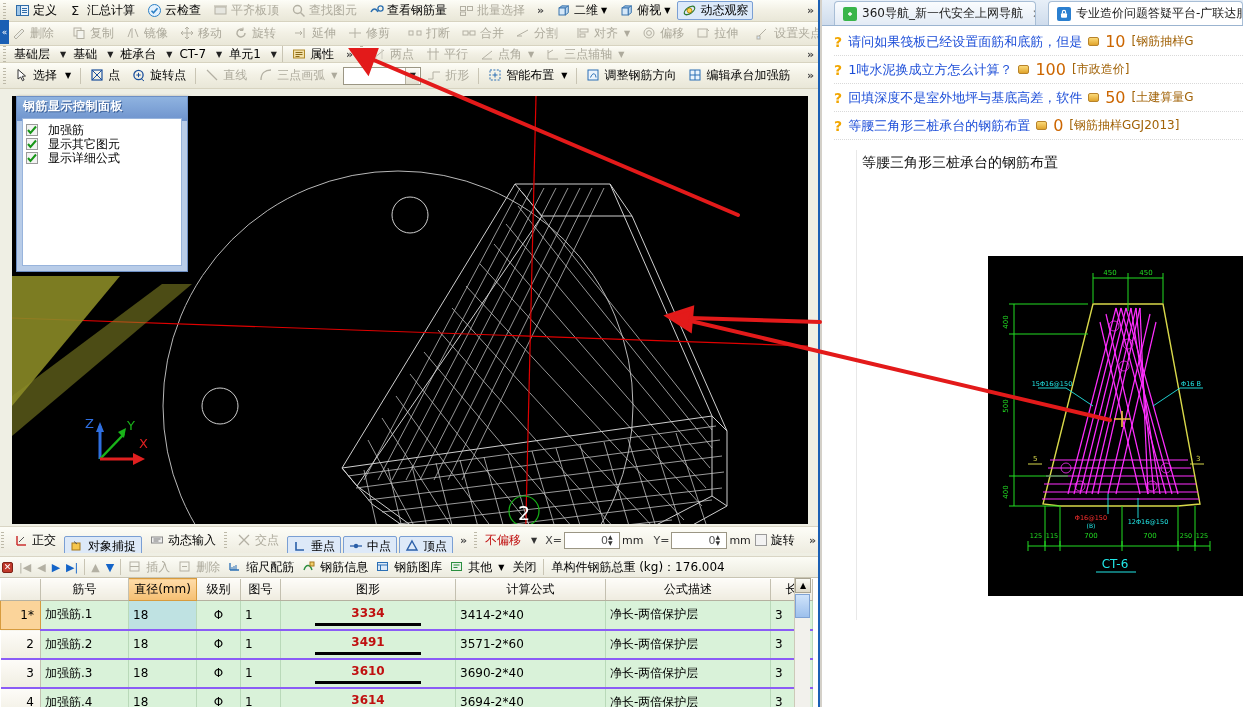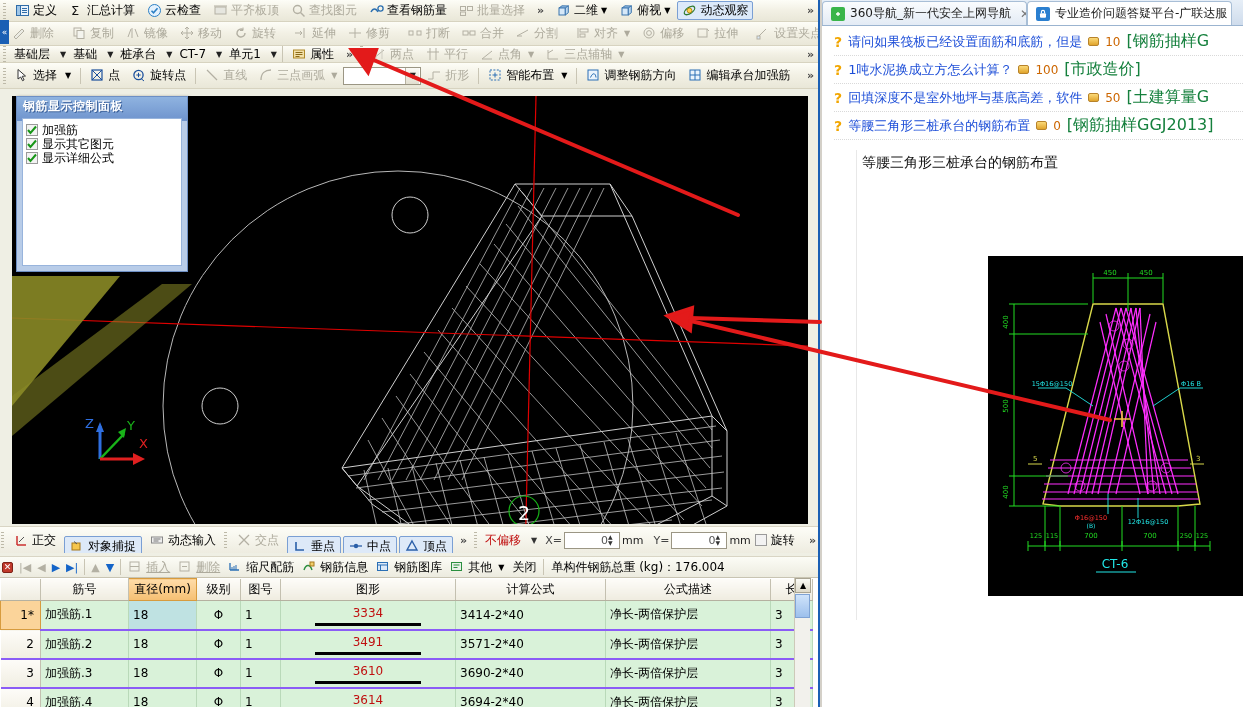--- a/index.html
+++ b/index.html
@@ -96,21 +96,21 @@
     font-size: 12px; font-weight: bold; color: #ffffff;
     text-shadow: 1px 1px 0 #3a5f99;
     background: linear-gradient(to bottom,#8fb3e0,#6e93cd);
     letter-spacing: 0.5px;
   }
   #rebar-panel .rp-body {
     position:absolute; left:5px; right:5px; top:21px; bottom:5px;
     background: #fff; border: 1px solid #98b4dc;
     padding: 4px 3px;
   }
-  .cbrow { display:flex; align-items:center; gap:4px; height:14px; font-size:12px; color:#000; }
+  .cbrow { display:flex; align-items:center; gap:10px; height:14px; font-size:12px; color:#000; }
   .cbx {
     width: 12px; height: 12px; flex:none;
     background: #f2f2f2; border: 1px solid #9a9a9a;
     display:flex; align-items:center; justify-content:center;
   }
   .cbx svg { display:block; }
 
   
   #snapbar {
     position: absolute; left: 0; top: 526px; width: 820px; height: 27px;
@@ -138,21 +138,21 @@
 
   
   #rebar-bar {
     position:absolute; left:0; top:556px; width:820px; height:22px;
     display:flex; align-items:center;
     background: linear-gradient(to bottom,#fcfcf6,#ecebdf);
     border-top:1px solid #d9d5c4; border-bottom:1px solid #c8c4b2;
     white-space:nowrap; overflow:hidden;
   }
   .rbtn { display:inline-flex; align-items:center; gap:3px; height:19px; padding:0 4px; font-size:12px; }
-  .rbtn.dis { color:#adaa9c;text-decoration:underline; }
+  .rbtn.dis { color:#adaa9c; }
   .redx {
     width:11px;height:11px;background:#c0392b;border:1px solid #7e2218;border-radius:2px;
     color:#fff;font-size:9px;line-height:9px;text-align:center;margin:0 3px 0 2px;flex:none;
   }
   .navarrow { color:#1464c8; font-size:11px; padding:0 3px; }
   .navarrow.dis { color:#b3b0a3; }
 
   
   #rebar-table {
     position:absolute; left:0; top:578px; width:820px; height:129px;
@@ -172,21 +172,21 @@
     border-right: 1px solid #b9d9b9; border-bottom: 2px solid #8b5cf6;
     font-size: 12px; color:#000; padding: 0 4px;
   }
   table.rt td.rowhdr {
     background: linear-gradient(to bottom,#fdfcf8,#f1eee2);
     border-right: 1px solid #c4c0b0; text-align:right; padding-right:6px;
   }
   table.rt td.rowhdr.sel { background: #fbd49a; border:1px solid #d79b3e; font-weight:normal; }
   table.rt td.cellsel { background: #bfe2e2; }
   td.shapecell { position: relative; }
-  .shape-wrap { position:relative; height: 18px; }
+  .shape-wrap { position:relative; height: 18px; font-weight: bold; }
   .shape-num { position:absolute; left:0; right:0; top:0; text-align:center; color:#c01010; font-size:12px; }
   .shape-line { position:absolute; left:18%; right:18%; top:17px; height:3px; background:#000; }
   .vscroll {
     position:absolute; right:8px; top:578px; width:16px; height:129px;
     background:#f2f1ec; border-left:1px solid #cdc9b8;
   }
   .vscroll .arrowbtn {
     height:15px; width:16px; background: linear-gradient(to bottom,#fbfbf6,#dedac9);
     border:1px solid #a9a492; display:flex;align-items:center;justify-content:center;font-size:8px;
   }
@@ -216,41 +216,41 @@
     background: linear-gradient(to bottom,#e7eff8,#cfdcec);
     border-bottom: 1px solid #9bb4d0;
   }
   .btab {
     display:flex; align-items:center; gap:5px;
     height: 24px; padding: 0 8px;
     font-size: 12px; color:#1a1a1a;
     border: 1px solid #a8bed6; border-bottom:none;
     border-radius: 4px 4px 0 0;
     background: linear-gradient(to bottom,#fafcfe,#e3ebf5);
-    max-width: 205px; white-space:nowrap; overflow:hidden;
+    max-width: 205px; white-space:nowrap; overflow:hidden;margin-left:12px;
   }
   .btab.active { background:#fff; }
   .btab .tabclose { margin-left:4px; color:#777; font-size:12px; }
   .fav { width:14px;height:14px;flex:none;border-radius:2px; display:flex;align-items:center;justify-content:center; }
 
   .qlist { padding: 2px 0 0 12px; }
   .qrow {
     display:flex; align-items:center; gap:6px;
     height: 28px; border-bottom: 1px dotted #d9d9d9;
     font-size: 13px; white-space:nowrap; overflow:hidden;
   }
   .qrow .qtitle { color:#1d4ed8; }
   .qmark { color:#f2a600; font-weight:bold; font-size:14px; flex:none; }
   .coin {
     width:11px;height:9px;flex:none;border-radius:2px;
     background: linear-gradient(to bottom,#fbd978,#e0a42c);
     border:1px solid #b8832a;
   }
-  .qpts { color:#cc6600; font-size:12px; }
-  .qcat { color:#15803d; font-size:16px; }
+  .qpts { color:#cc6600; font-size:16px; }
+  .qcat { color:#a16207; font-size:12px; }
 
   .qmeta {
     margin: 12px 0 0 40px; font-size:12px; color:#8d8d8d;
   }
   .qmeta b { font-weight: normal; color:#333; }
   .qmeta .sepbar { color:#cccccc; margin: 0 10px; }
   .qbody { margin: 14px 0 0 40px; font-size:14px; color:#111; }
   .left-rule {
     position:absolute; left:34px; top:150px; width:1px; height:470px; background:#e8e8e8;
   }
@@ -1017,21 +1017,21 @@
             <td>加强筋.2</td>
             <td>18</td>
             <td style="text-align:center">Φ</td>
             <td>1</td>
             <td class="shapecell">
               <div class="shape-wrap">
                 <span class="shape-num">3491</span>
                 <span class="shape-line"></span>
               </div>
             </td>
-            <td>3571-2*40</td>
+            <td>3571-2*60</td>
             <td>净长-两倍保护层</td>
             <td>3</td>
           </tr>
           <tr>
             <td class="rowhdr">3</td>
             <td>加强筋.3</td>
             <td>18</td>
             <td style="text-align:center">Φ</td>
             <td>1</td>
             <td class="shapecell">

